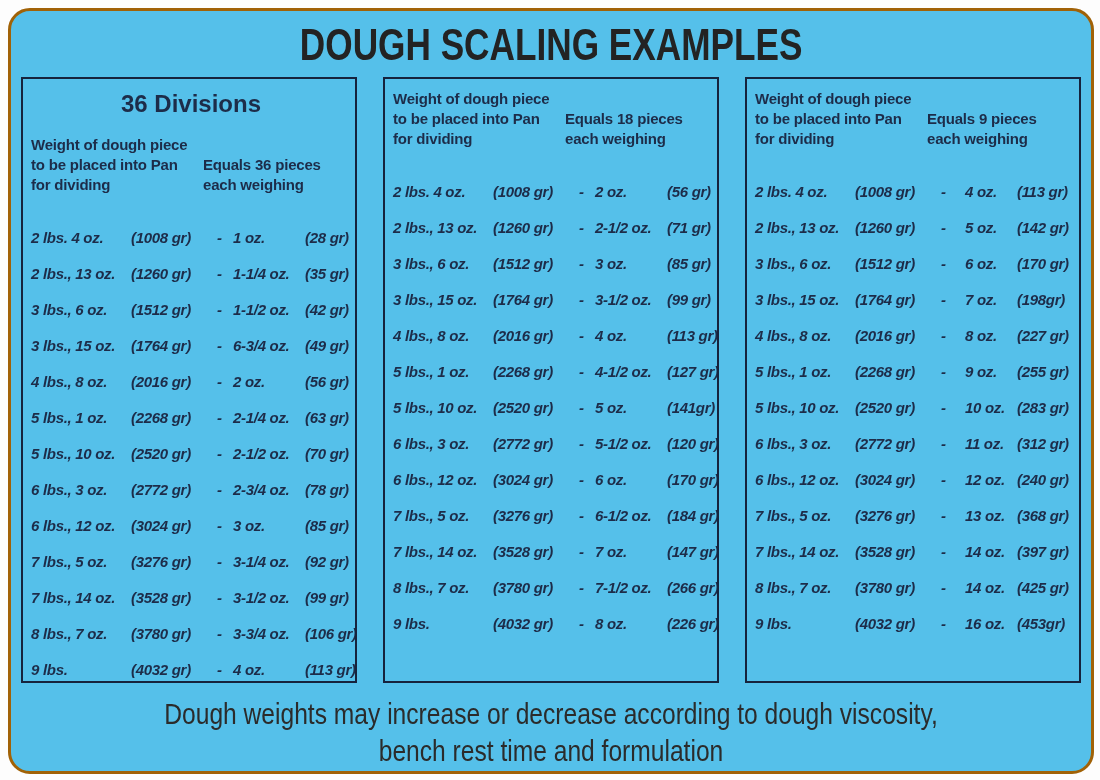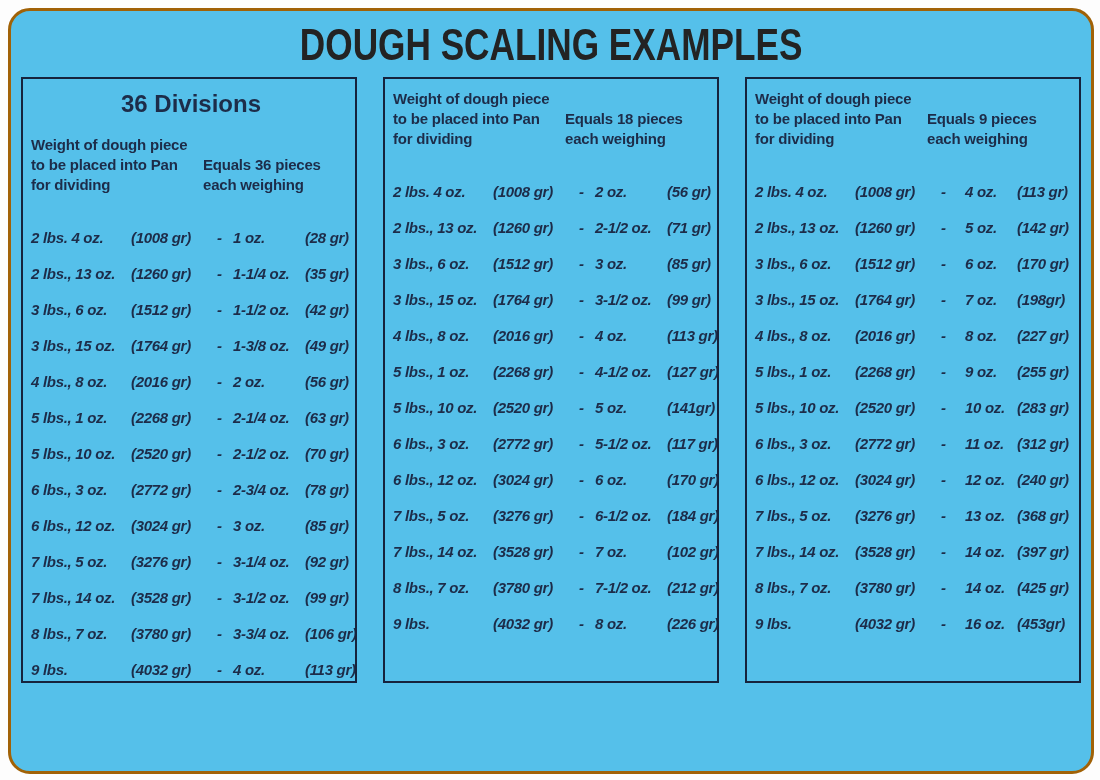--- a/index.html
+++ b/index.html
@@ -137,21 +137,21 @@
               <span>3 lbs., 6 oz.</span>
               <span>(1512 gr)</span>
               <span class="dash">-</span>
               <span>1-1/2 oz.</span>
               <span>(42 gr)</span>
             </div>
             <div class="row">
               <span>3 lbs., 15 oz.</span>
               <span>(1764 gr)</span>
               <span class="dash">-</span>
-              <span>1-3/8 oz.</span>
+              <span>6-3/4 oz.</span>
               <span>(49 gr)</span>
             </div>
             <div class="row">
               <span>4 lbs., 8 oz.</span>
               <span>(2016 gr)</span>
               <span class="dash">-</span>
               <span>2 oz.</span>
               <span>(56 gr)</span>
             </div>
             <div class="row">
@@ -269,49 +269,49 @@
               <span>(2520 gr)</span>
               <span class="dash">-</span>
               <span>5 oz.</span>
               <span>(141gr)</span>
             </div>
             <div class="row">
               <span>6 lbs., 3 oz.</span>
               <span>(2772 gr)</span>
               <span class="dash">-</span>
               <span>5-1/2 oz.</span>
-              <span>(117 gr)</span>
+              <span>(120 gr)</span>
             </div>
             <div class="row">
               <span>6 lbs., 12 oz.</span>
               <span>(3024 gr)</span>
               <span class="dash">-</span>
               <span>6 oz.</span>
               <span>(170 gr)</span>
             </div>
             <div class="row">
               <span>7 lbs., 5 oz.</span>
               <span>(3276 gr)</span>
               <span class="dash">-</span>
               <span>6-1/2 oz.</span>
               <span>(184 gr)</span>
             </div>
             <div class="row">
               <span>7 lbs., 14 oz.</span>
               <span>(3528 gr)</span>
               <span class="dash">-</span>
               <span>7 oz.</span>
-              <span>(102 gr)</span>
+              <span>(147 gr)</span>
             </div>
             <div class="row">
               <span>8 lbs., 7 oz.</span>
               <span>(3780 gr)</span>
               <span class="dash">-</span>
               <span>7-1/2 oz.</span>
-              <span>(212 gr)</span>
+              <span>(266 gr)</span>
             </div>
             <div class="row">
               <span>9 lbs.</span>
               <span>(4032 gr)</span>
               <span class="dash">-</span>
               <span>8 oz.</span>
               <span>(226 gr)</span>
             </div>
           </div>
       </section>
@@ -414,15 +414,19 @@
               <span>(4032 gr)</span>
               <span class="dash">-</span>
               <span>16 oz.</span>
               <span>(453gr)</span>
             </div>
           </div>
       </section>
 
     </div>
 
+    <div class="footer">
+      <div>Dough weights may increase or decrease according to dough viscosity,</div>
+      <div>bench rest time and formulation</div>
+    </div>
 
   </div>
 </div>
 
 </body></html>

